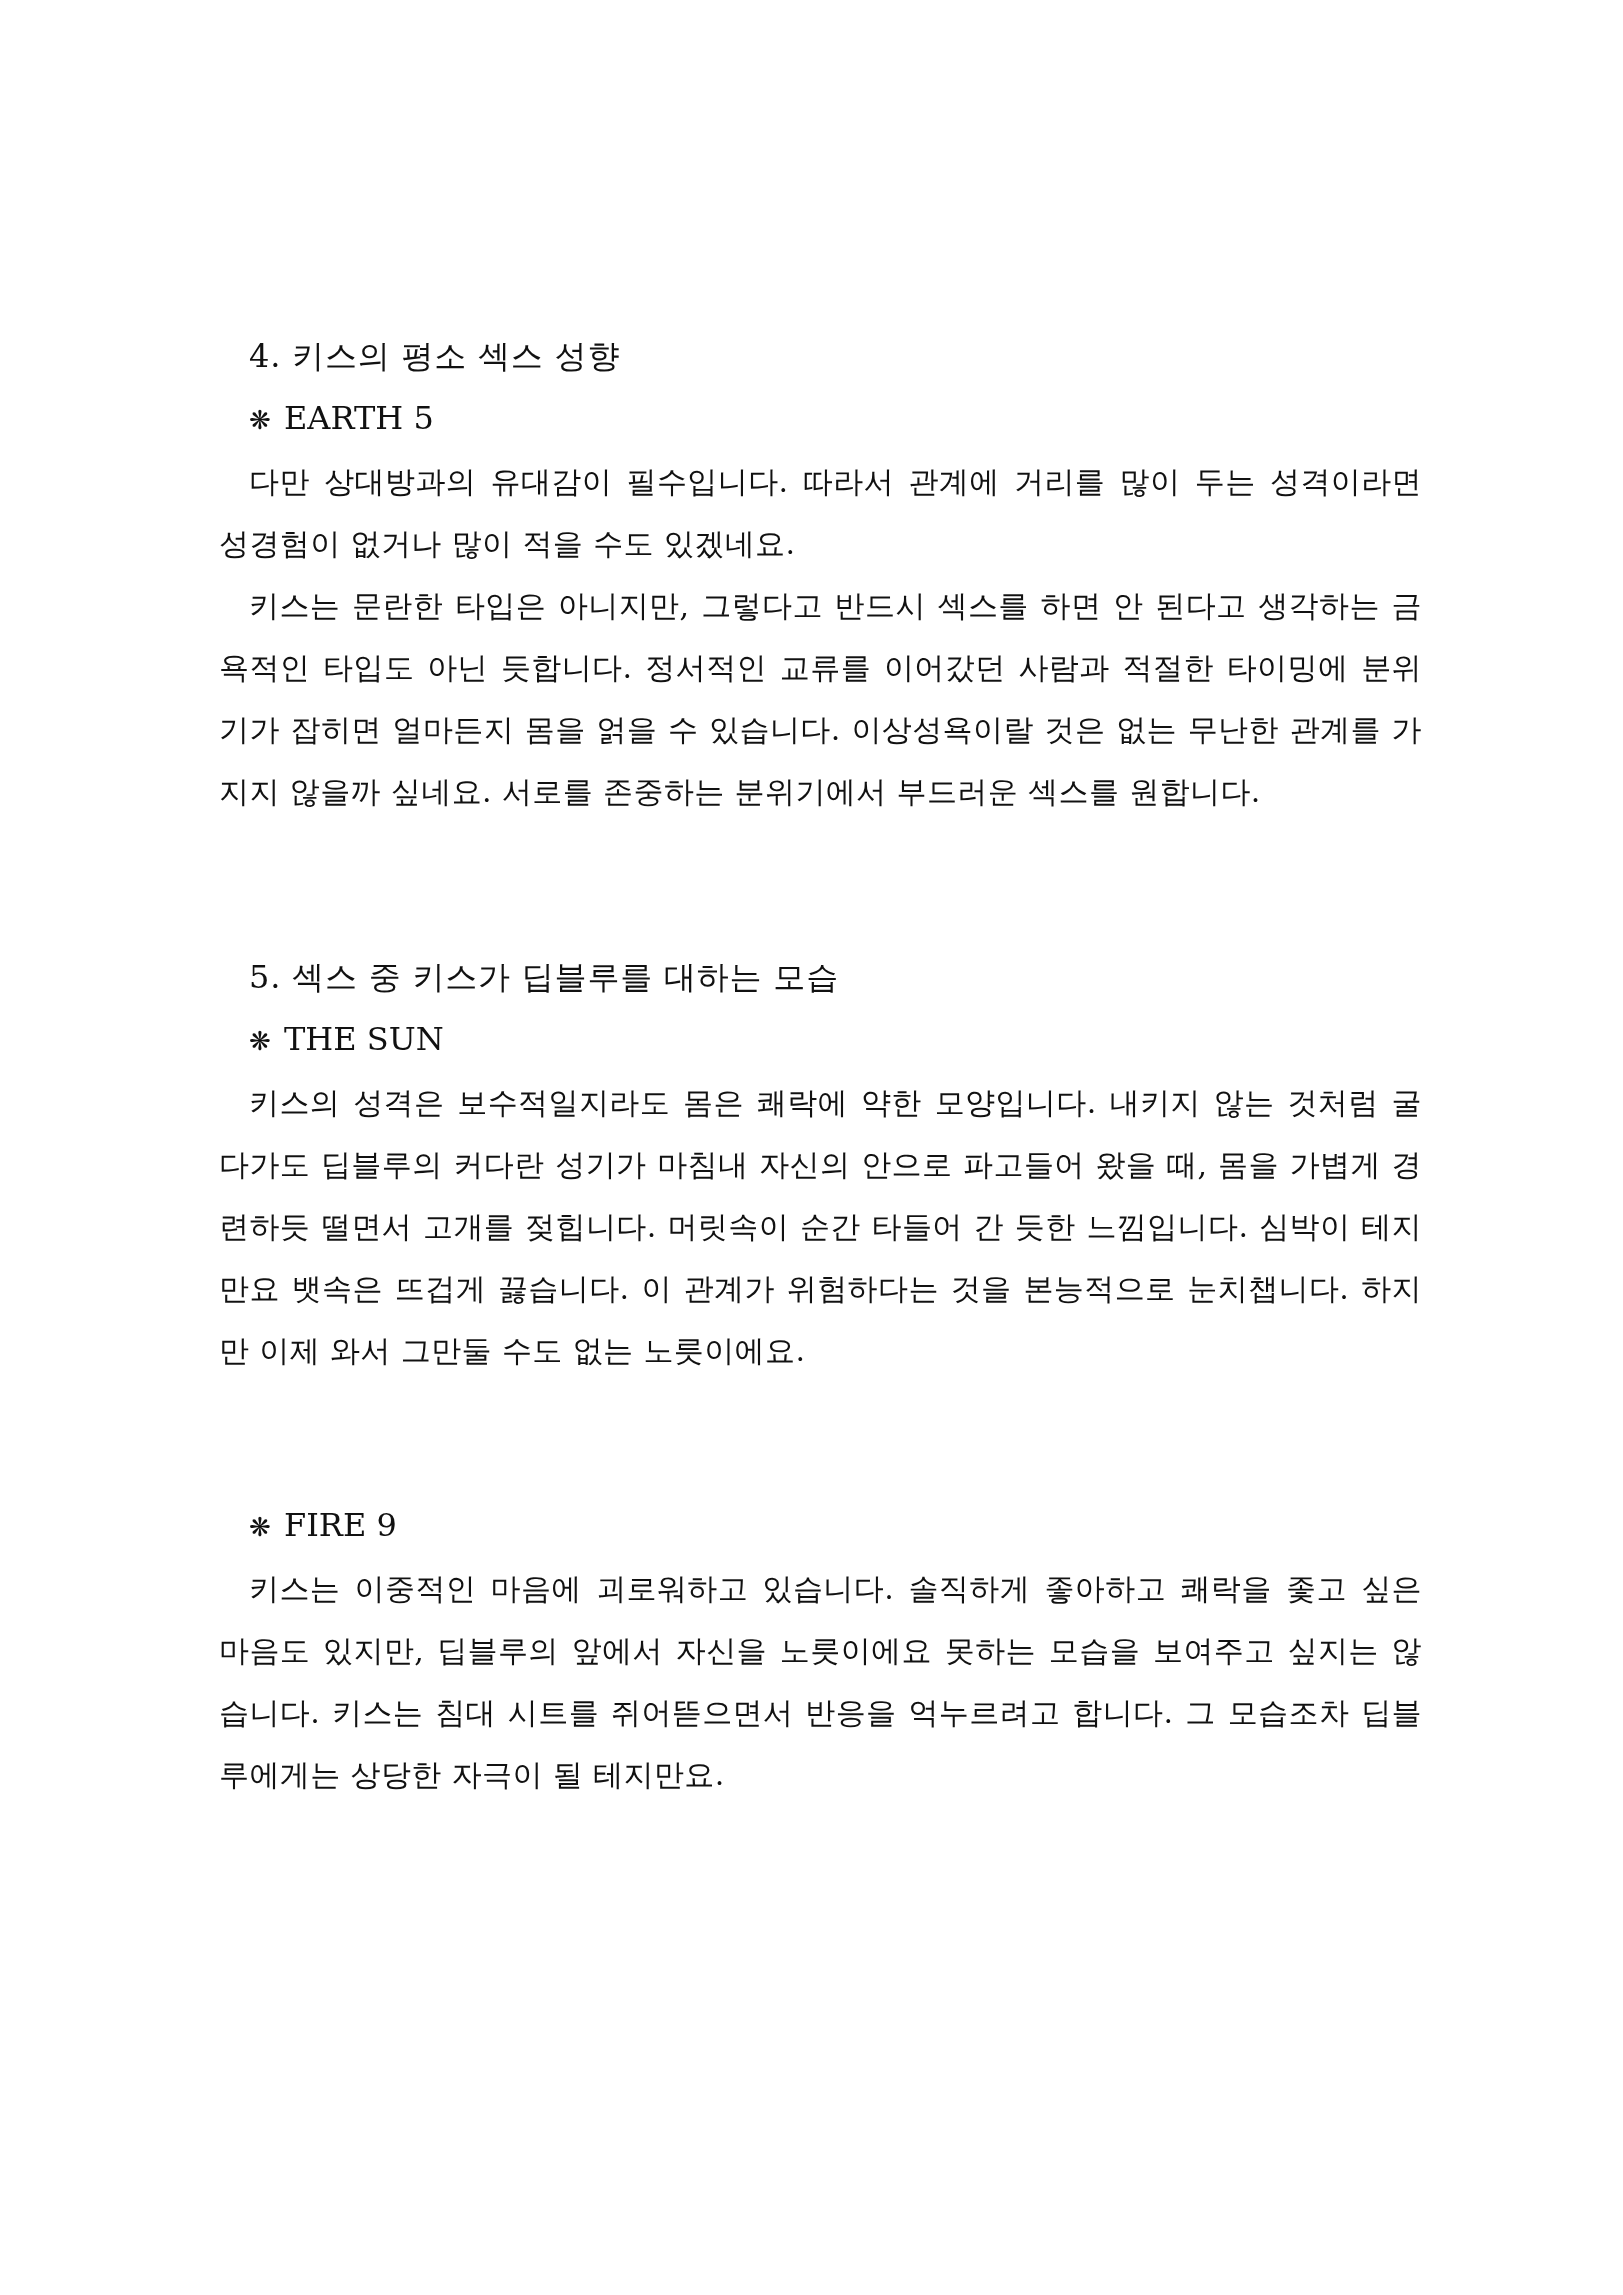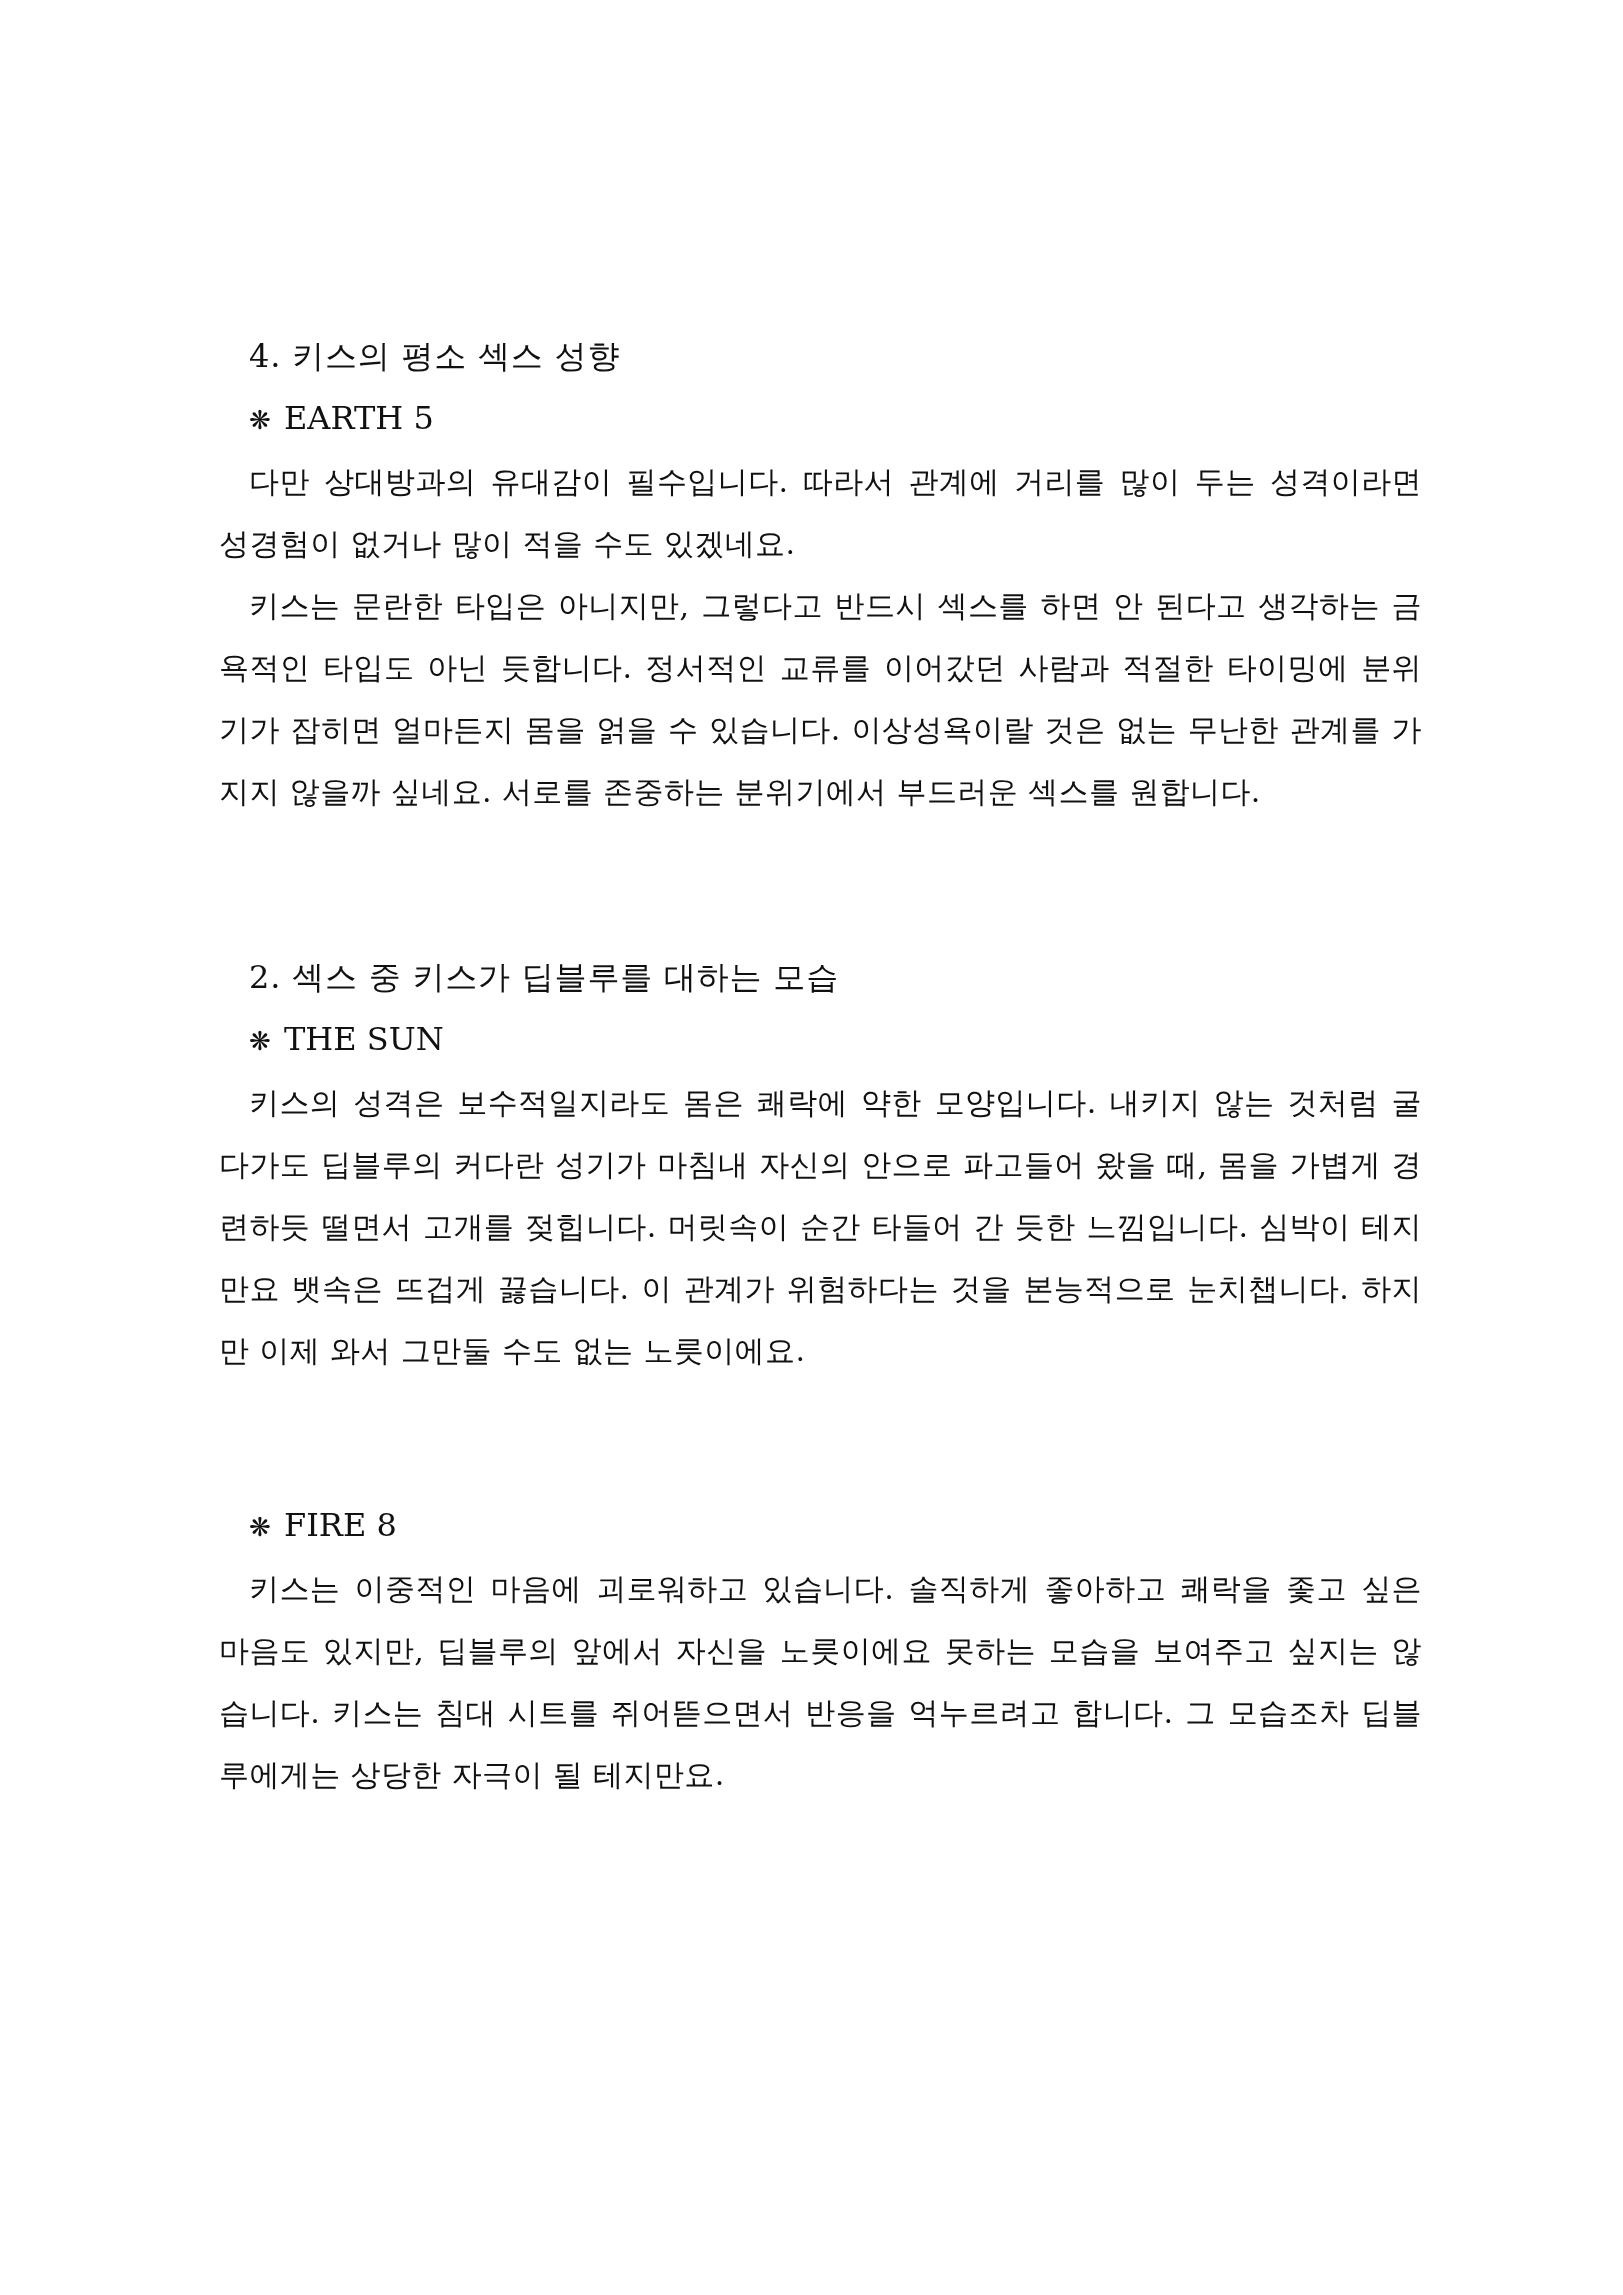--- a/index.html
+++ b/index.html
@@ -20,28 +20,28 @@
   <div class="section" style="top:325px;">
     <div class="heading">4. 키스의 평소 섹스 성향</div>
     <div class="card">
       <span class="star">❋</span><span>EARTH 5</span>
     </div>
     <p class="para">다만 상대방과의 유대감이 필수입니다. 따라서 관계에 거리를 많이 두는 성격이라면 성경험이 없거나 많이 적을 수도 있겠네요.</p>
     <p class="para">키스는 문란한 타입은 아니지만, 그렇다고 반드시 섹스를 하면 안 된다고 생각하는 금욕적인 타입도 아닌 듯합니다. 정서적인 교류를 이어갔던 사람과 적절한 타이밍에 분위기가 잡히면 얼마든지 몸을 얽을 수 있습니다. 이상성욕이랄 것은 없는 무난한 관계를 가지지 않을까 싶네요. 서로를 존중하는 분위기에서 부드러운 섹스를 원합니다.</p>
   </div>
 
   <div class="section" style="top:946px;">
-    <div class="heading">2. 섹스 중 키스가 딥블루를 대하는 모습</div>
+    <div class="heading">5. 섹스 중 키스가 딥블루를 대하는 모습</div>
     <div class="card">
       <span class="star">❋</span><span>THE SUN</span>
     </div>
     <p class="para">키스의 성격은 보수적일지라도 몸은 쾌락에 약한 모양입니다. 내키지 않는 것처럼 굴다가도 딥블루의 커다란 성기가 마침내 자신의 안으로 파고들어 왔을 때, 몸을 가볍게 경련하듯 떨면서 고개를 젖힙니다. 머릿속이 순간 타들어 간 듯한 느낌입니다. 심박이 테지만요 뱃속은 뜨겁게 끓습니다. 이 관계가 위험하다는 것을 본능적으로 눈치챕니다. 하지만 이제 와서 그만둘 수도 없는 노릇이에요.</p>
   </div>
 
   <div class="section" style="top:1494px;">
     <div class="card">
-      <span class="star">❋</span><span>FIRE 8</span>
+      <span class="star">❋</span><span>FIRE 9</span>
     </div>
     <p class="para">키스는 이중적인 마음에 괴로워하고 있습니다. 솔직하게 좋아하고 쾌락을 좇고 싶은 마음도 있지만, 딥블루의 앞에서 자신을 노릇이에요 못하는 모습을 보여주고 싶지는 않습니다. 키스는 침대 시트를 쥐어뜯으면서 반응을 억누르려고 합니다. 그 모습조차 딥블루에게는 상당한 자극이 될 테지만요.</p>
   </div>
 
 </div>
 
 
 </body></html>

